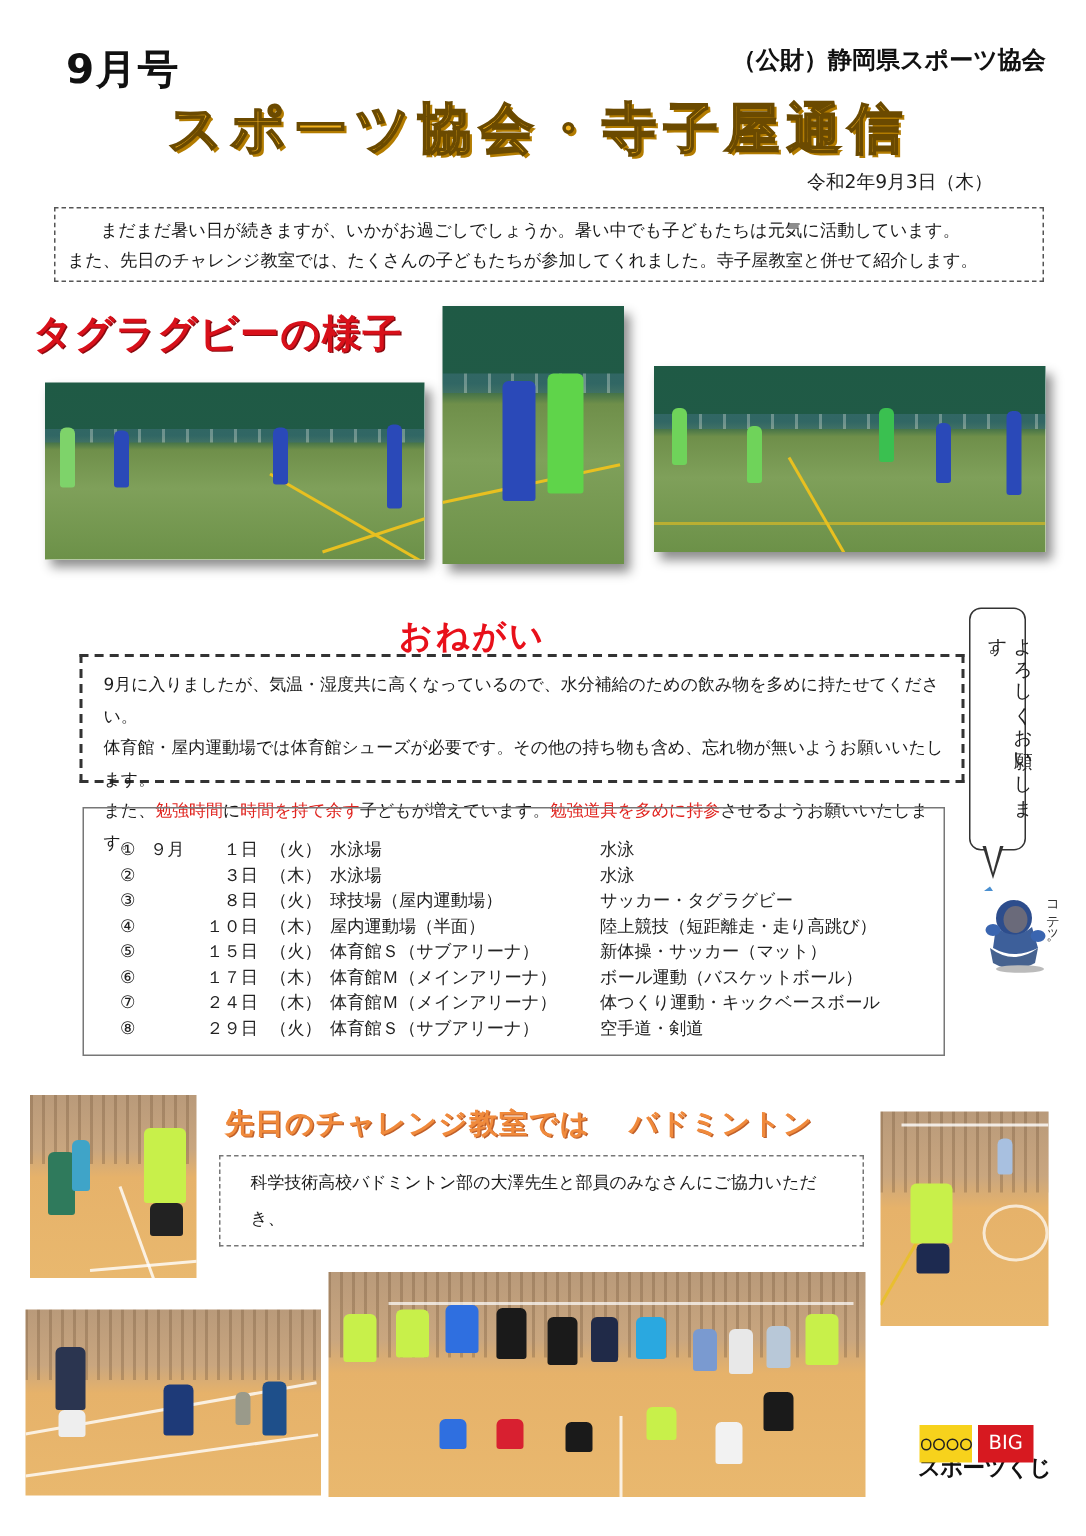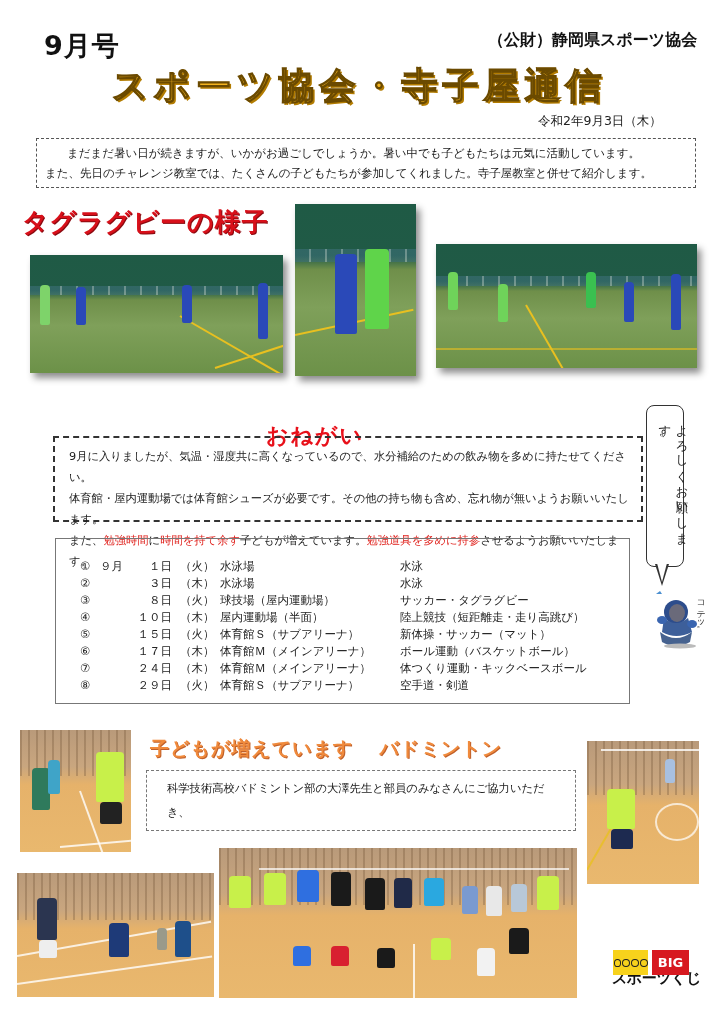--- a/index.html
+++ b/index.html
@@ -24,21 +24,21 @@
   .section-red { left: 22px; top: 205px; font-size: 26px; font-weight: bold; color: #d8101a;
                  letter-spacing: 1px; text-shadow: 1px 1px 0 #8a0a10; }
   .photo { overflow: hidden; box-shadow: 4px 5px 7px rgba(0,0,0,0.45); }
   .turf { background: linear-gradient(to bottom, #1f5a45 0%, #205a46 30%, #6f8f4a 38%, #7fa05a 60%, #6c9148 100%); }
   .turf::before { content: ""; position: absolute; left: 0; right: 0; top: 26%; height: 8%;
                   background: repeating-linear-gradient(90deg, #3c6f78 0 14px, #9fb7bd 14px 16px); opacity: .6; }
   .turf .line { position: absolute; height: 2px; background: #e8c020; transform-origin: left center; }
   .player { position: absolute; width: 10px; border-radius: 4px 4px 2px 2px; }
 
   
-  .onegai-title { left: 266px; top: 421px; font-size: 22px; font-weight: bold; color: #e8101a; letter-spacing: 2px; }
+  .onegai-title { left: 266px; top: 409px; font-size: 22px; font-weight: bold; color: #e8101a; letter-spacing: 2px; }
   .onegai { left: 53px; top: 436px; width: 590px; height: 86px; box-sizing: border-box;
             border: 2px dashed #333; padding: 8px 10px 0 14px; font-size: 11.3px; line-height: 21px; }
   .red { color: #e0241f; }
 
   
   .bubble { left: 646px; top: 405px; width: 36px; height: 160px; border: 1.5px solid #333;
             border-radius: 8px; background: #fff; }
   .bubble-text { position: absolute; left: 9px; top: 10px; writing-mode: vertical-rl;
                  font-size: 12.5px; letter-spacing: 1px; color: #222; }
   .bubble-tail { left: 655px; top: 564px; width: 0; height: 0;
@@ -75,21 +75,21 @@
                   background: repeating-linear-gradient(90deg, rgba(120,90,60,.35) 0 2px, transparent 2px 8px); }
   .wood .court { position:absolute; height:2px; background:#fff; opacity:.8; transform-origin:left center; }
   .shirt { position:absolute; width:11px; border-radius:4px 4px 2px 2px; }
 
   
   .logo-text { left: 612px; top: 930px; font-size: 15px; font-weight: bold; color: #111; letter-spacing: -0.5px; margin-top: 39px; }
   .toto { left: 613px; top: 950px; width: 35px; height: 25px; background: #f7d21c;
           display:flex; align-items:center; justify-content:center; }
   .toto i { display:inline-block; width:6px; height:6px; border:1.5px solid #222; border-radius:50%; margin:0 0.5px; }
   .big { left: 652px; top: 950px; width: 37px; height: 25px; background: #d71920; color:#fff;
-         font-weight:bold; font-size:13px; display:flex; align-items:center; justify-content:center; }
+         font-weight:normal; font-size:13px; display:flex; align-items:center; justify-content:center; }
 </style>
 </head>
 <body>
 
 <div class="abs issue">9月号</div>
 <div class="abs org">（公財）静岡県スポーツ協会</div>
 <div class="abs title">スポーツ協会・寺子屋通信</div>
 <div class="abs date">令和2年9月3日（木）</div>
 
 <div class="abs intro">
@@ -211,21 +211,21 @@
     <span class="c-num">⑧</span>
     <span class="c-month"></span>
     <span class="c-day">２９日</span>
     <span class="c-dow">（火）</span>
     <span class="c-place">体育館Ｓ（サブアリーナ）</span>
     <span class="c-event">空手道・剣道</span>
   </div>
 </div>
 
 <div class="abs orange-title">
-  <span>子どもが増えています</span><span class="gap"></span><span>バドミントン</span>
+  <span>先日のチャレンジ教室では</span><span class="gap"></span><span>バドミントン</span>
 </div>
 <div class="abs challenge">
   <div>科学技術高校バドミントン部の大澤先生と部員のみなさんにご協力いただき、</div>
 </div>
 
 <div class="abs wood" style="left:20px; top:730px; width:111px; height:122px; overflow:hidden;">
   <div class="court" style="left:60px; top:60px; width:80px; transform:rotate(70deg);"></div>
   <div class="court" style="left:40px; top:116px; width:80px; transform:rotate(-5deg);"></div>
   <div class="shirt" style="left:12px; top:38px; width:18px; height:42px; background:#2f7a5c;"></div>
   <div class="shirt" style="left:28px; top:30px; width:12px; height:34px; background:#3fa4c8;"></div>

